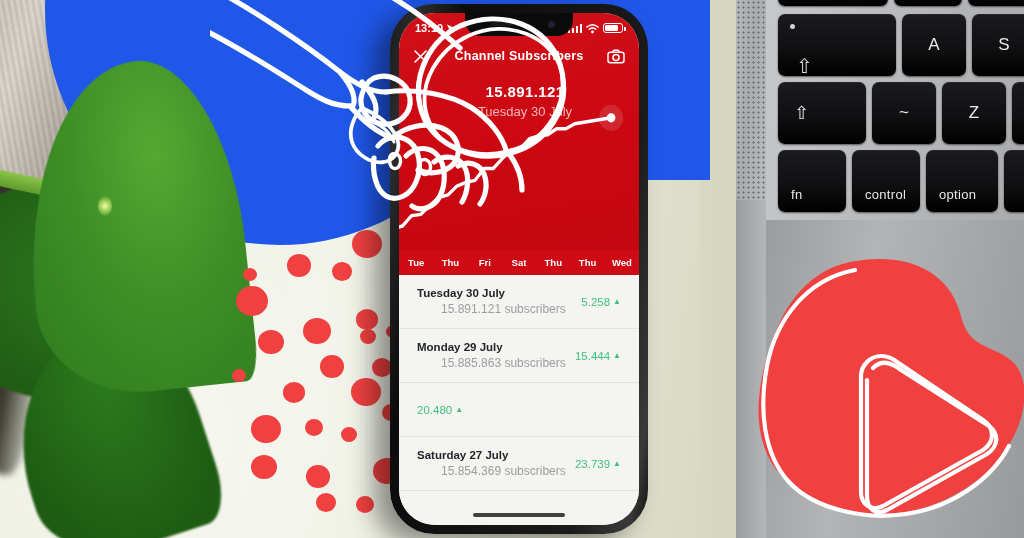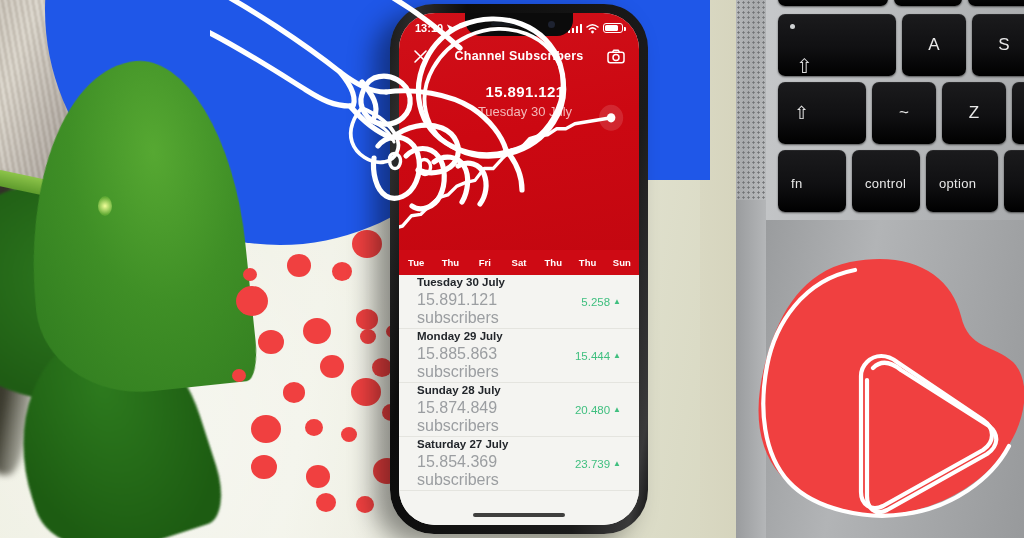--- a/index.html
+++ b/index.html
@@ -115,21 +115,21 @@
     position: absolute;
     background: linear-gradient(180deg,#1b1b1d 0%, #101012 55%, #000 100%);
     border-radius: 7px;
     box-shadow: 0 1px 2px rgba(0,0,0,.55), inset 0 1px 0 rgba(255,255,255,.06);
     color: #e8e8e8;
     font-size: 17px;
     font-family: "Liberation Sans", sans-serif;
     display: flex; align-items: center; justify-content: center;
     letter-spacing: .3px;
   }
-  .key.bl { align-items: flex-end; justify-content: flex-start; padding: 0 0 21px 13px; font-size: 13px; }
+  .key.bl { align-items: flex-end; justify-content: flex-start; padding: 0 0 10px 13px; font-size: 13px; }
   .key .glyph { font-size: 18px; line-height: 1; }
   .caps-dot {
     position: absolute; left: 12px; top: 10px; width: 5px; height: 5px;
     border-radius: 50%; background: #cfd2d4;
   }
   .caps-arrow {
     position: absolute; left: 18px; top: 40px; font-size: 20px; color: #dadada;
   }
   .key-area { position: absolute; left: 0; top: 0; width: 300px; height: 240px; }
 
@@ -225,21 +225,21 @@
     flex: 1; text-align: center; color: #fff; font-size: 9.5px; font-weight: bold;
   }
 
   .list { position: absolute; top: 262px; left: 0; right: 0; bottom: 0; background: #f4f4f1; }
   .row {
     height: 54px; padding: 0 18px;
     display: flex; align-items: center; justify-content: space-between;
     border-bottom: 1px solid #e4e4df;
   }
   .row .lbl .d { font-size: 11.5px; font-weight: bold; color: #22262b; }
-  .row .lbl .s { font-size: 16px; color: #9b9ea1; margin-top: 3px; }
+  .row .lbl .s { font-size: 12px; color: #9b9ea1; margin-top: 3px; margin-left: 24px; }
   .row .delta {
     font-size: 11.5px; color: #3fbf7f; display: flex; align-items: center; gap: 3px;
   }
   .row .delta .arw { font-size: 8px; }
 
   .home-ind {
     position: absolute; left: 50%; transform: translateX(-50%); bottom: 8px;
     width: 92px; height: 4px; border-radius: 3px; background: #1e1e1e; opacity: .85;
   }
 
@@ -395,21 +395,21 @@
           </svg>
         </div>
 
         <div class="daybar" id="daybar">
             <span>Tue</span>
             <span>Thu</span>
             <span>Fri</span>
             <span>Sat</span>
             <span>Thu</span>
             <span>Thu</span>
-            <span>Sun</span>
+            <span>Wed</span>
           </div>
       </div>
 
       <div class="list" id="statlist">
           <div class="row">
             <div class="lbl">
               <div class="d">Tuesday 30 July</div>
               <div class="s">15.891.121 subscribers</div>
             </div>
             <div class="delta">
@@ -421,24 +421,20 @@
             <div class="lbl">
               <div class="d">Monday 29 July</div>
               <div class="s">15.885.863 subscribers</div>
             </div>
             <div class="delta">
               <span>15.444</span>
               <span class="arw">▲</span>
             </div>
           </div>
           <div class="row">
-            <div class="lbl">
-              <div class="d">Sunday 28 July</div>
-              <div class="s">15.874.849 subscribers</div>
-            </div>
             <div class="delta">
               <span>20.480</span>
               <span class="arw">▲</span>
             </div>
           </div>
           <div class="row">
             <div class="lbl">
               <div class="d">Saturday 27 July</div>
               <div class="s">15.854.369 subscribers</div>
             </div>

